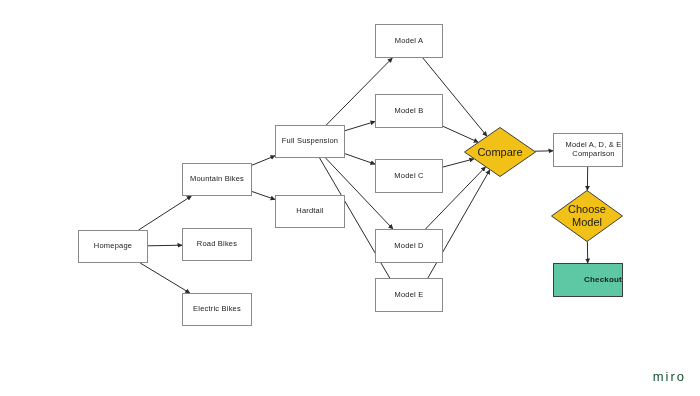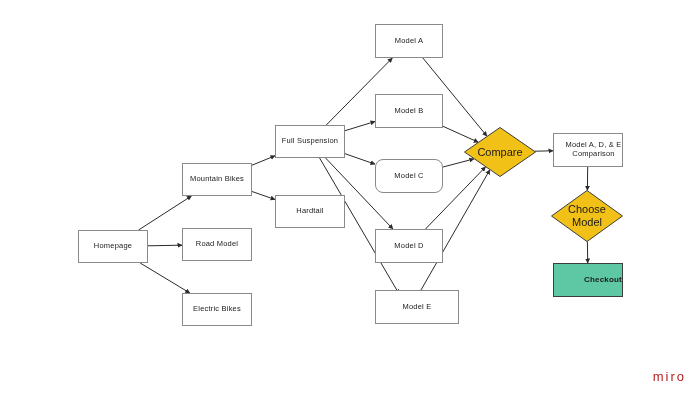--- a/index.html
+++ b/index.html
@@ -67,21 +67,21 @@
     font-size: 11px;
     color: #1a1a1a;
     padding: 0 4px;
   }
   .watermark {
     position: absolute;
     right: 14px;
     bottom: 12px;
     font-size: 13px;
     letter-spacing: 2px;
-    color: #b91c1c;
+    color: #14532d;
     z-index: 3;
     user-select: none;
   }
 </style>
 </head>
 <body>
 
 <div id="canvas">
 
   <svg id="edges" viewBox="0 0 700 396" xmlns="http://www.w3.org/2000/svg">
@@ -113,44 +113,44 @@
   </svg>
 
   <div id="node-layer">
       <div class="node rect" style="left: 78px; top: 230px; width: 70px; height: 33px;">
         <span>Homepage</span>
       </div>
       <div class="node rect" style="left: 182px; top: 163px; width: 70px; height: 33px;">
         <span>Mountain Bikes</span>
       </div>
       <div class="node rect" style="left: 182px; top: 228px; width: 70px; height: 33px;">
-        <span>Road Model</span>
+        <span>Road Bikes</span>
       </div>
       <div class="node rect" style="left: 182px; top: 293px; width: 70px; height: 33px;">
         <span>Electric Bikes</span>
       </div>
       <div class="node rect" style="left: 275px; top: 125px; width: 70px; height: 33px;">
         <span>Full Suspension</span>
       </div>
       <div class="node rect" style="left: 275px; top: 195px; width: 70px; height: 33px; justify-content: center;">
         <span>Hardtail</span>
       </div>
       <div class="node rect" style="left: 375px; top: 24px; width: 68px; height: 34px;">
         <span>Model A</span>
       </div>
       <div class="node rect" style="left: 375px; top: 94px; width: 68px; height: 34px;">
         <span>Model B</span>
       </div>
-      <div class="node rect" style="left: 375px; top: 159px; width: 68px; height: 34px; border-radius: 8px;">
+      <div class="node rect" style="left: 375px; top: 159px; width: 68px; height: 34px;">
         <span>Model C</span>
       </div>
       <div class="node rect" style="left: 375px; top: 229px; width: 68px; height: 34px;">
         <span>Model D</span>
       </div>
-      <div class="node rect" style="left: 375px; top: 290px; width: 84px; height: 34px;">
+      <div class="node rect" style="left: 375px; top: 278px; width: 68px; height: 34px;">
         <span>Model E</span>
       </div>
       <div class="node diamond" style="left: 464px; top: 127px; width: 72px; height: 50px;">
         <svg class="diamond-shape" viewBox="0 0 72 50">
           <polygon points="36,0.5 71.5,25 36,49.5 0.5,25" fill="#F2C118" stroke="#3d3d3d" stroke-width="1"></polygon>
         </svg>
         <span class="diamond-label">Compare</span>
       </div>
       <div class="node rect" style="left: 553px; top: 133px; width: 70px; height: 34px; padding-left: 11px;">
         <span>Model A, D, &amp; E Comparison</span>

